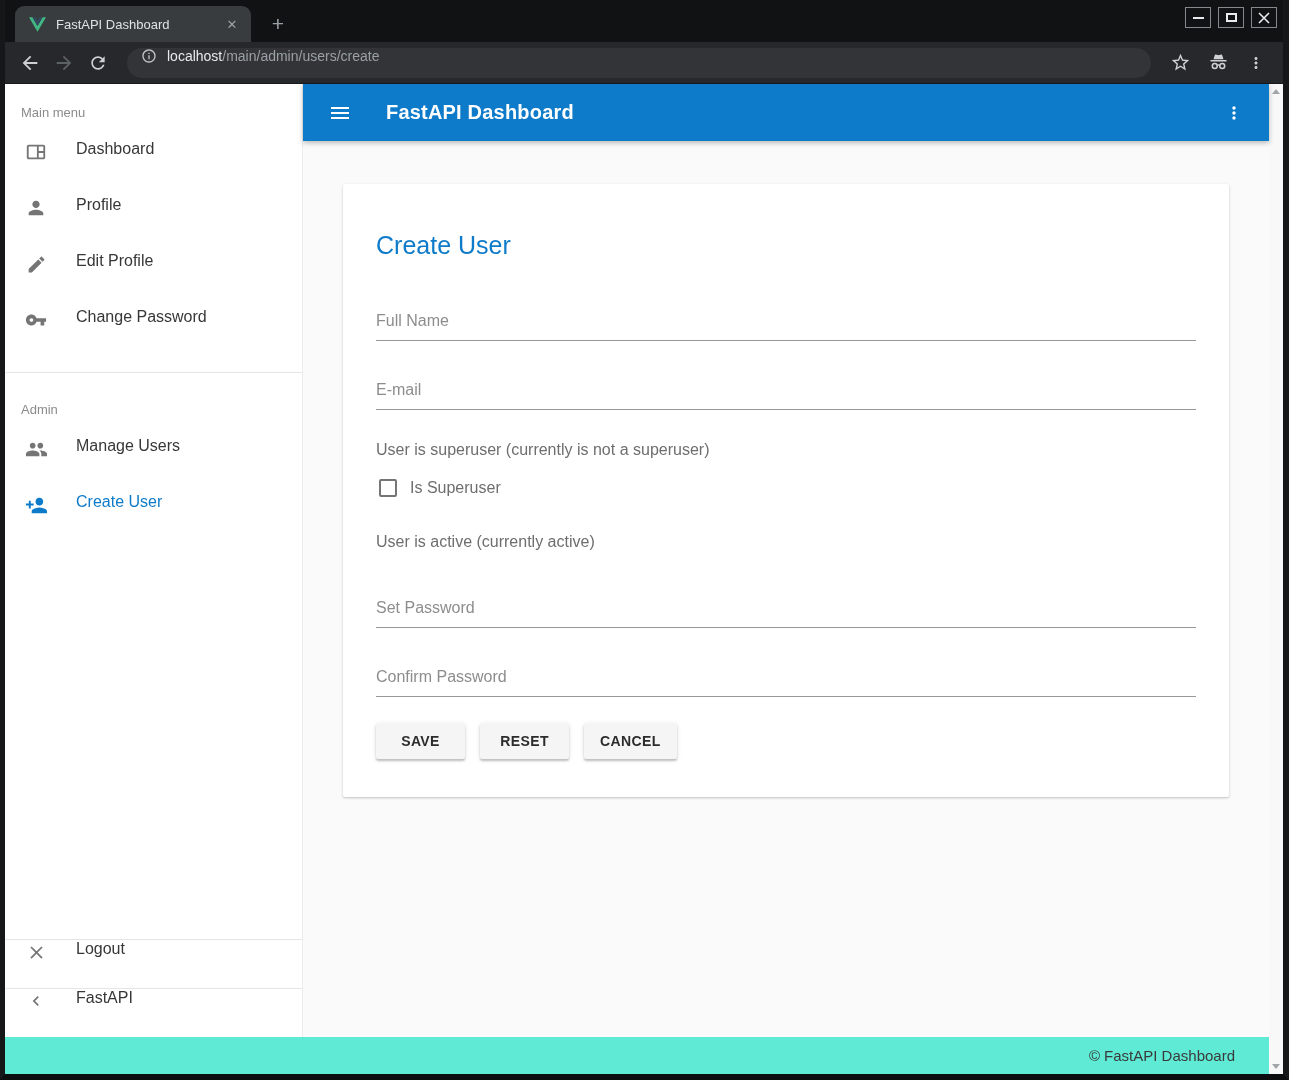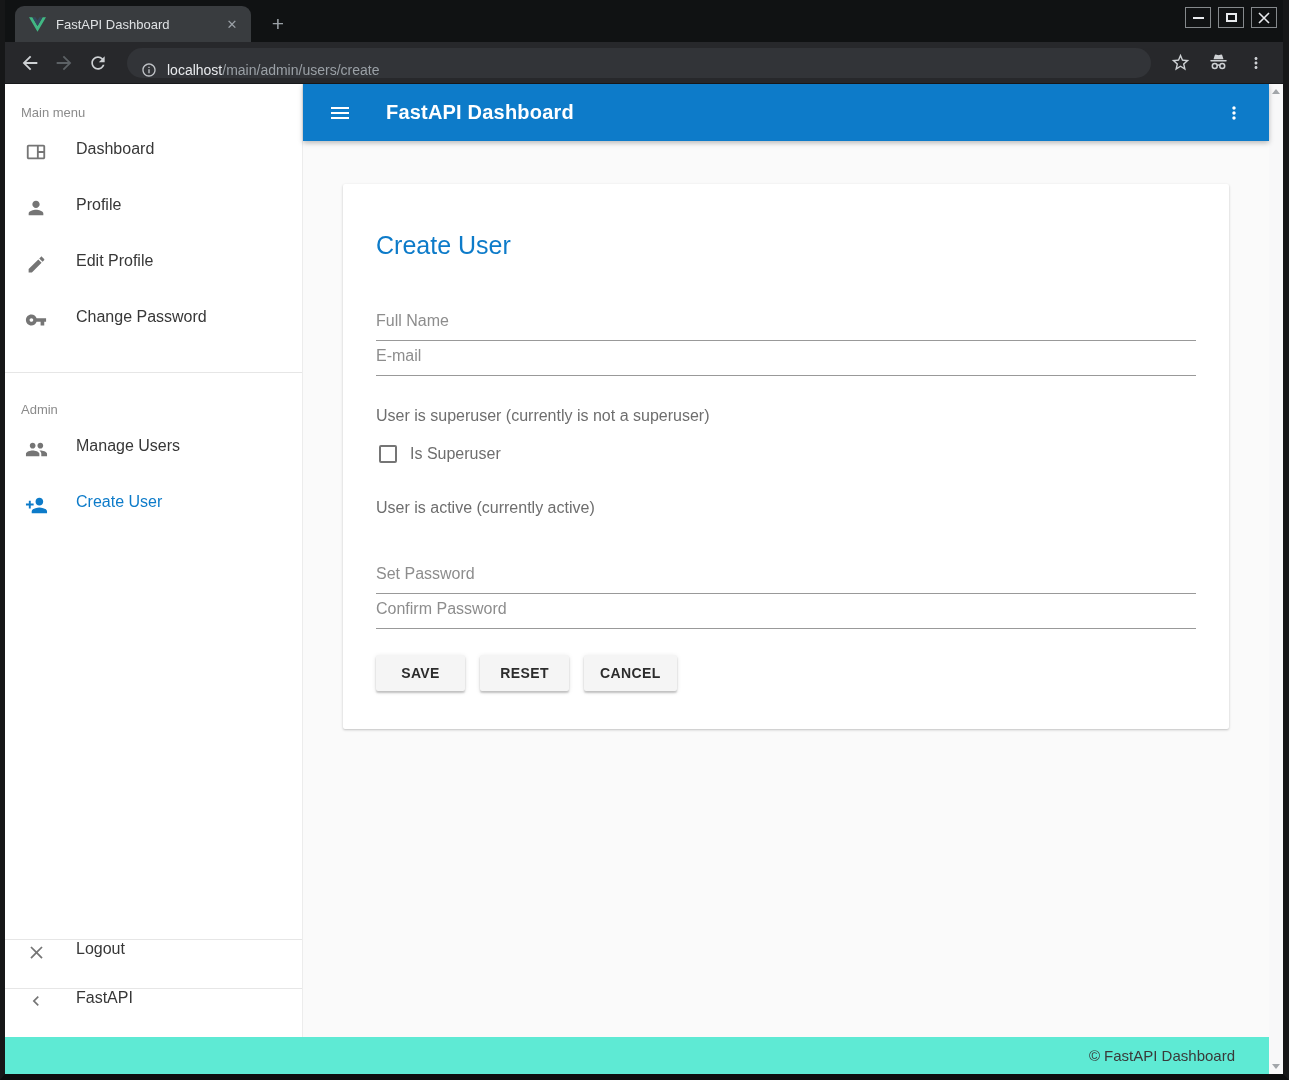--- a/index.html
+++ b/index.html
@@ -27,21 +27,21 @@
   .wc{width:26px;height:21px;border:1px solid #85898c;display:flex;align-items:center;justify-content:center;cursor:pointer;background:transparent;}
   .g-min{width:11px;height:2px;background:#e8eaed;display:block;}
   .g-max{width:11px;height:9px;border:2px solid #e8eaed;display:block;}
   .wc svg{display:block}
 
   
   .toolbar{height:42px;background:#27282b;border-bottom:1px solid #18191b;display:flex;align-items:center;padding:0 10px 0 8px;flex:none;}
   .tool-btn{width:34px;height:34px;border-radius:50%;display:flex;align-items:center;justify-content:center;cursor:pointer;flex:none;}
   .tool-btn svg{fill:#ced1d4;}
   .tool-btn.disabled svg{fill:#5c6165;}
-  .omnibox{flex:1;height:30px;background:#323438;border-radius:15px;margin:0 12px;display:flex;align-items:flex-end;padding:0 14px;gap:10px;cursor:text;}
+  .omnibox{flex:1;height:30px;background:#323438;border-radius:15px;margin:0 12px;display:flex;align-items:flex-start;padding:0 14px;gap:10px;cursor:text;}
   .omnibox svg{fill:#c1c4c8;flex:none;}
   .url{font-size:14px;white-space:nowrap;}
   .url .host{color:#e8eaed;}
   .url .path{color:#9aa0a6;}
   .toolbar .right-icons{display:flex;align-items:center;gap:4px;}
 
   
   .viewport{flex:1;display:flex;min-height:0;}
   .vp-left{flex:1;display:flex;flex-direction:column;min-width:0;}
   .cols{flex:1;display:flex;min-height:0;}
@@ -64,21 +64,21 @@
   .appbar{height:57px;background:var(--appbar);display:flex;align-items:center;padding:0 22px 0 24px;box-shadow:0 2px 5px rgba(0,0,0,.26);position:relative;z-index:2;flex:none;}
   .appbar .menu-btn{width:26px;height:26px;display:flex;align-items:center;justify-content:center;cursor:pointer;}
   .appbar .menu-btn svg{fill:#fff;}
   .appbar-title{color:#fff;font-size:20px;font-weight:700;margin-left:33px;letter-spacing:.2px;}
   .appbar .dots-btn{margin-left:auto;width:26px;height:26px;display:flex;align-items:center;justify-content:center;cursor:pointer;}
   .appbar .dots-btn svg{fill:#fff;}
 
   .content{flex:1;overflow:hidden;}
   .card{width:886px;margin:43px 0 0 40px;background:#fff;border-radius:2px;box-shadow:0 1px 3px rgba(0,0,0,.14),0 1px 2px rgba(0,0,0,.1);padding:16px 33px 38px 33px;}
   .card h1{color:var(--primary);font-size:25px;font-weight:400;line-height:34px;margin-top:28px;}
-  .field{}
+  .field{margin-top:34px;}
   .field.first{margin-top:44px;}
   .field.pw{margin-top:39px;}
   .mat-input{width:100%;border:none;border-bottom:1px solid #999;outline:none;font-size:16px;padding:6px 0 10px;background:transparent;color:#212121;font-family:inherit;}
   .mat-input::placeholder{color:#8d8d8d;opacity:1;}
   .note{margin-top:28px;color:#6e6e6e;font-size:16px;line-height:24px;}
   .cb-row{margin-top:12px;display:flex;align-items:center;padding:5px 0 5px 3px;cursor:pointer;}
   .cb{width:18px;height:18px;border:2px solid #757575;border-radius:2px;display:flex;align-items:center;justify-content:center;flex:none;}
   .cb svg{display:none;}
   .cb[data-checked="true"]{background:var(--checkbox-active);border-color:var(--checkbox-active);}
   .cb[data-checked="true"] svg{display:block;}

